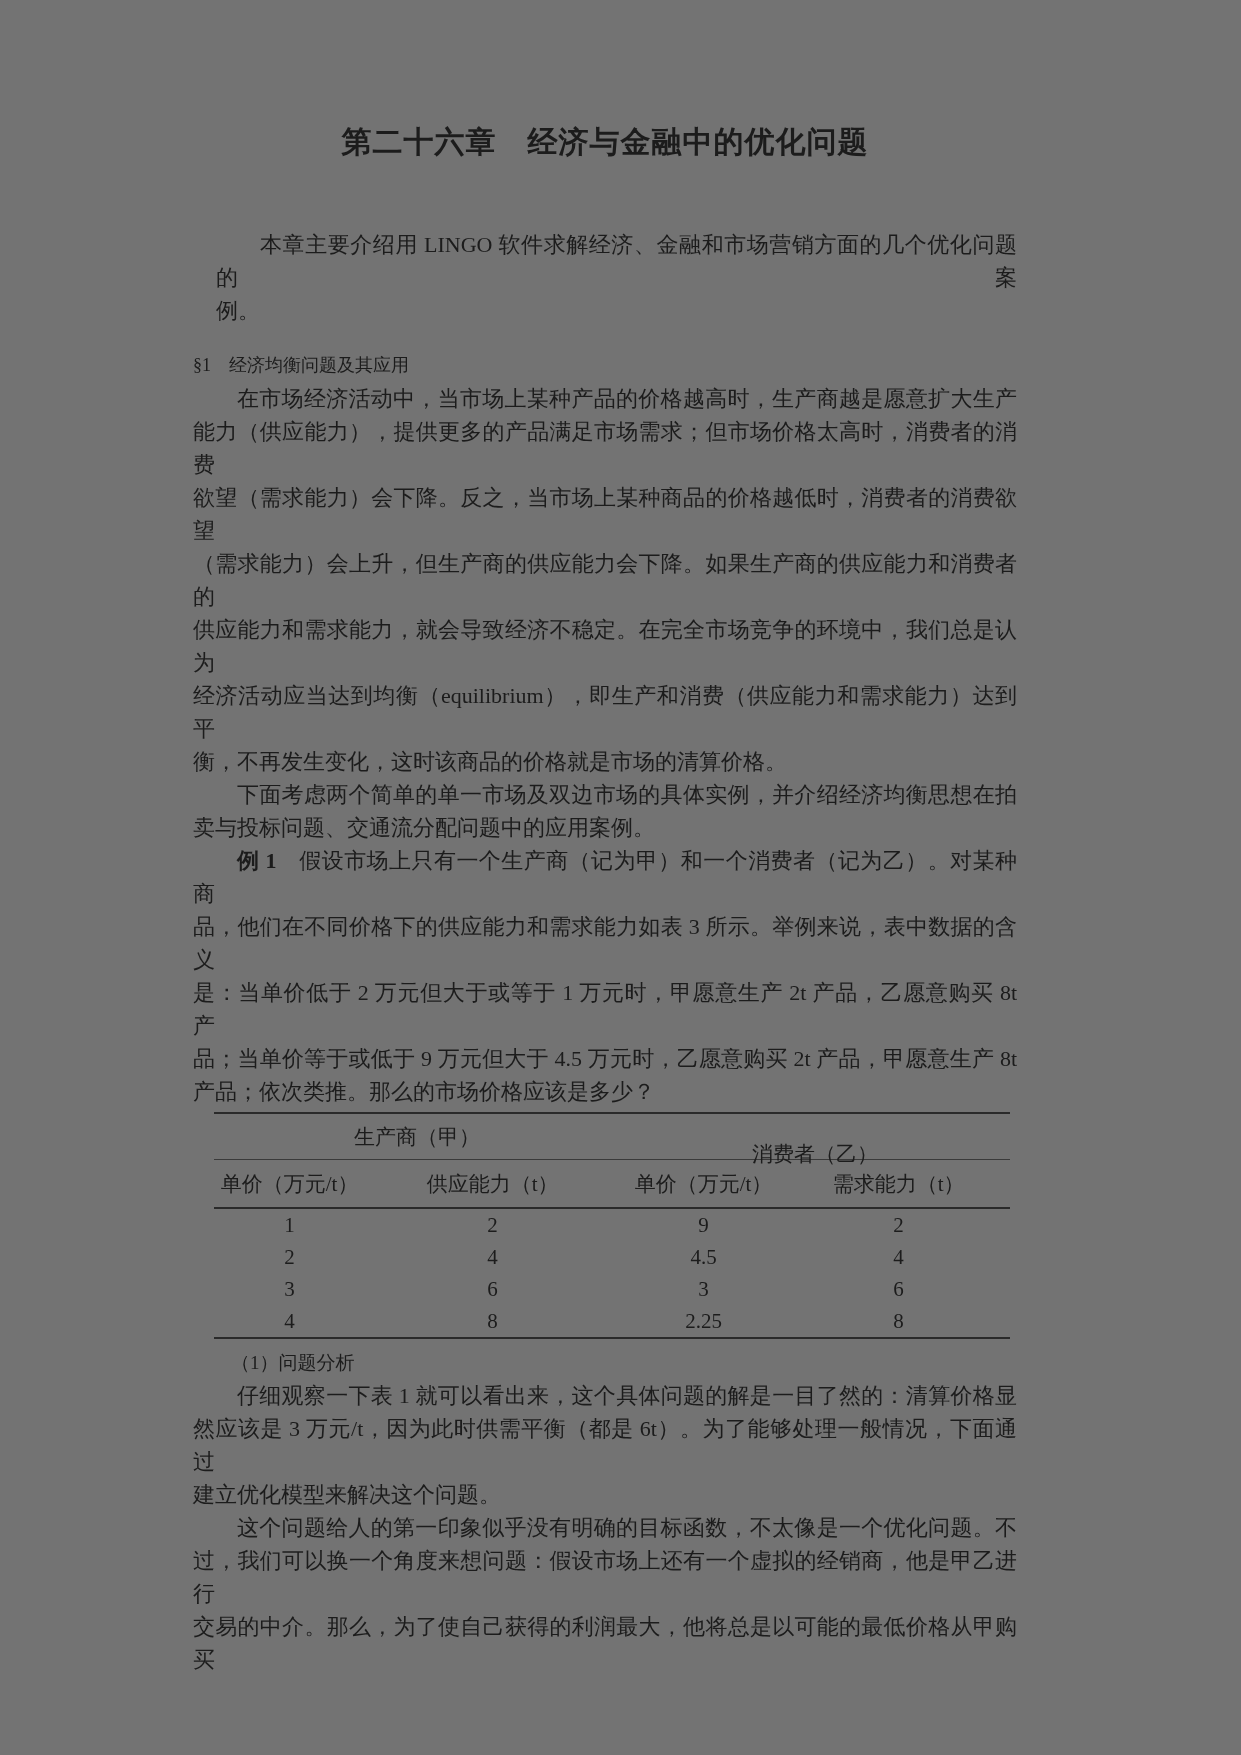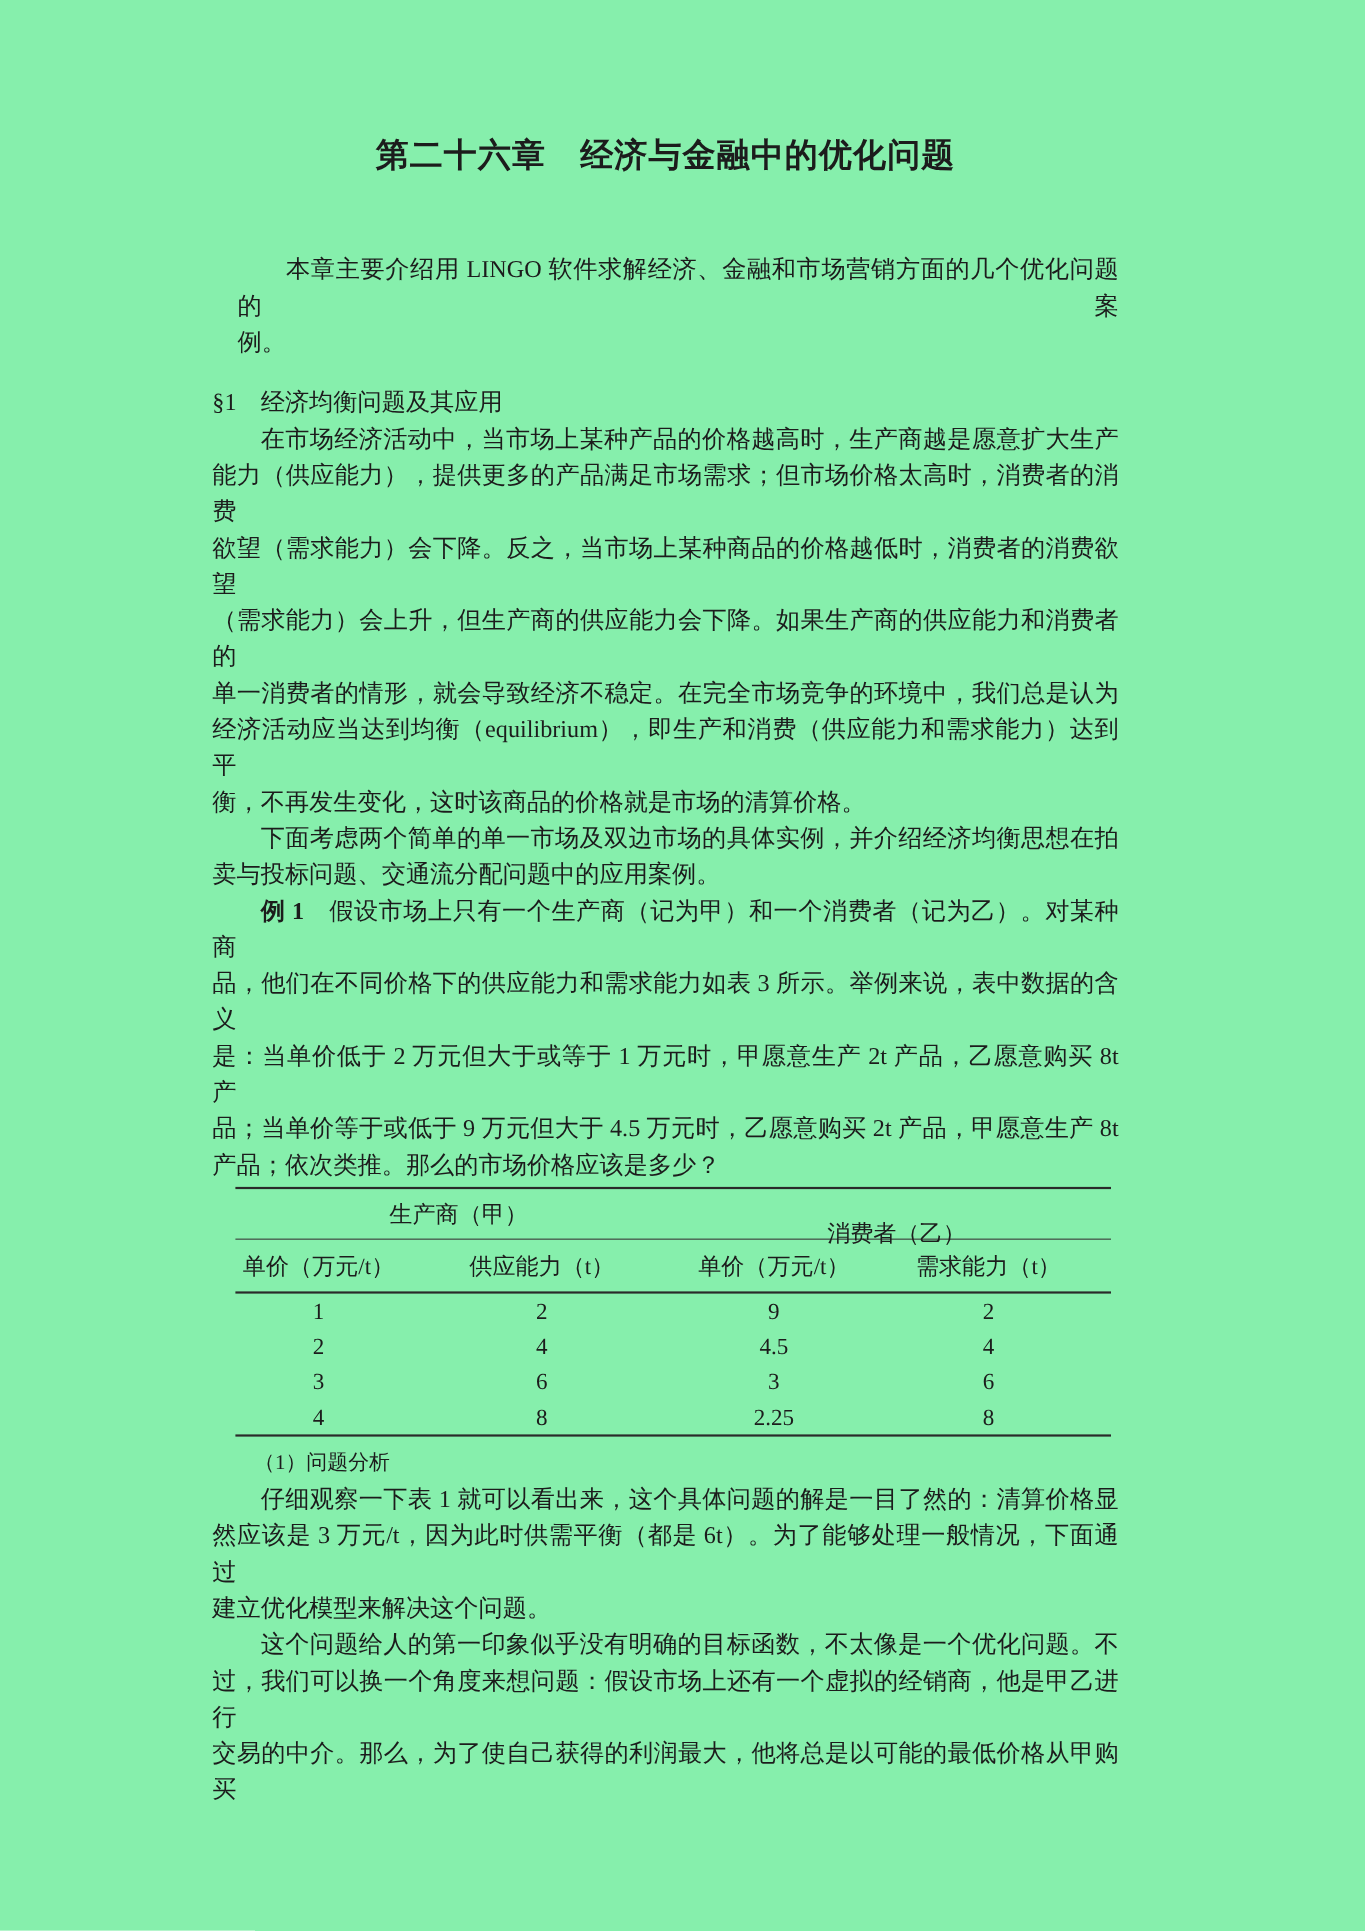--- a/index.html
+++ b/index.html
@@ -4,21 +4,21 @@
 <style>
   html,body{margin:0;padding:0;}
   body{
     width:1241px;height:1755px;
     background:#ffffff;
     font-family:"Liberation Serif","DejaVu Serif",serif;
     color:#1c1c1c;
     position:relative;
     -webkit-font-smoothing:antialiased;
   }
-  .page{position:absolute;left:0;top:0;width:1241px;height:1755px;background:#86efac;}
+  .page{position:absolute;left:0;top:0;width:1241px;height:1755px;background:#737373;}
   .content{position:absolute;left:193px;top:0;width:824px;}
 
   .doc-title{
     margin:120px 0 0 0;
     font-size:30px;line-height:44px;
     font-weight:bold;text-align:center;
     letter-spacing:1px;
   }
 
   .para{margin:0;}
@@ -27,21 +27,21 @@
   .line{
     font-size:22px;line-height:33px;
     text-align:justify;text-align-last:justify;
     white-space:normal;
   }
   .line.short{text-align:left;text-align-last:auto;}
   .indent{text-indent:2em;}
 
   .sec-heading{
     margin-top:22px;
-    font-size:22px;line-height:33px;
+    font-size:18px;line-height:33px;
     text-align:left;text-align-last:auto;
   }
   .sub-heading{
     font-size:22px;line-height:33px;font-weight:bold;
     text-indent:2em;text-align:left;text-align-last:auto;
   }
   .ana-heading{
     margin-top:7px;
     font-size:19px;line-height:33px;
     text-indent:2em;text-align:left;text-align-last:auto;
@@ -80,21 +80,21 @@
       <div class="line short">例。</div>
     </div>
 
     <div class="sec-heading">§1　经济均衡问题及其应用</div>
 
     <div class="para">
       <div class="line indent">在市场经济活动中，当市场上某种产品的价格越高时，生产商越是愿意扩大生产</div>
       <div class="line">能力（供应能力），提供更多的产品满足市场需求；但市场价格太高时，消费者的消费</div>
       <div class="line">欲望（需求能力）会下降。反之，当市场上某种商品的价格越低时，消费者的消费欲望</div>
       <div class="line">（需求能力）会上升，但生产商的供应能力会下降。如果生产商的供应能力和消费者的</div>
-      <div class="line">单一消费者的情形，就会导致经济不稳定。在完全市场竞争的环境中，我们总是认为</div>
+      <div class="line">供应能力和需求能力，就会导致经济不稳定。在完全市场竞争的环境中，我们总是认为</div>
       <div class="line">经济活动应当达到均衡（equilibrium），即生产和消费（供应能力和需求能力）达到平</div>
       <div class="line short">衡，不再发生变化，这时该商品的价格就是市场的清算价格。</div>
     </div>
 
     <div class="para">
       <div class="line indent">下面考虑两个简单的单一市场及双边市场的具体实例，并介绍经济均衡思想在拍</div>
       <div class="line short">卖与投标问题、交通流分配问题中的应用案例。</div>
     </div>
 
 

